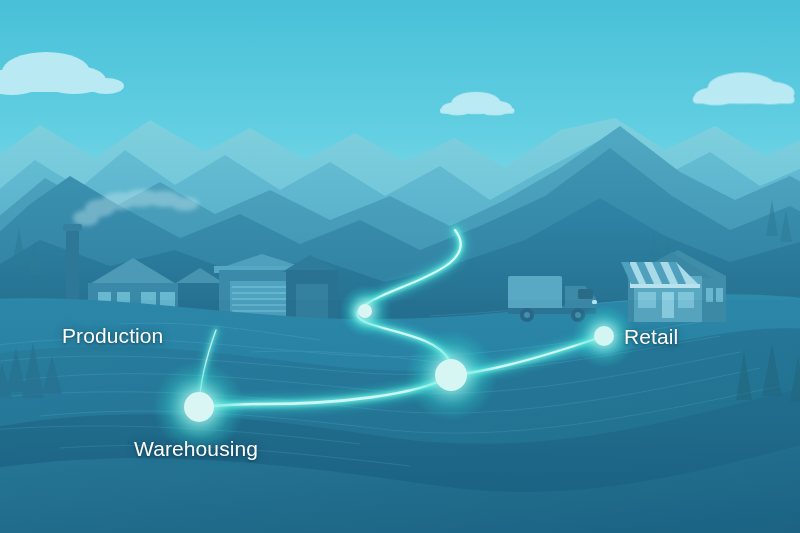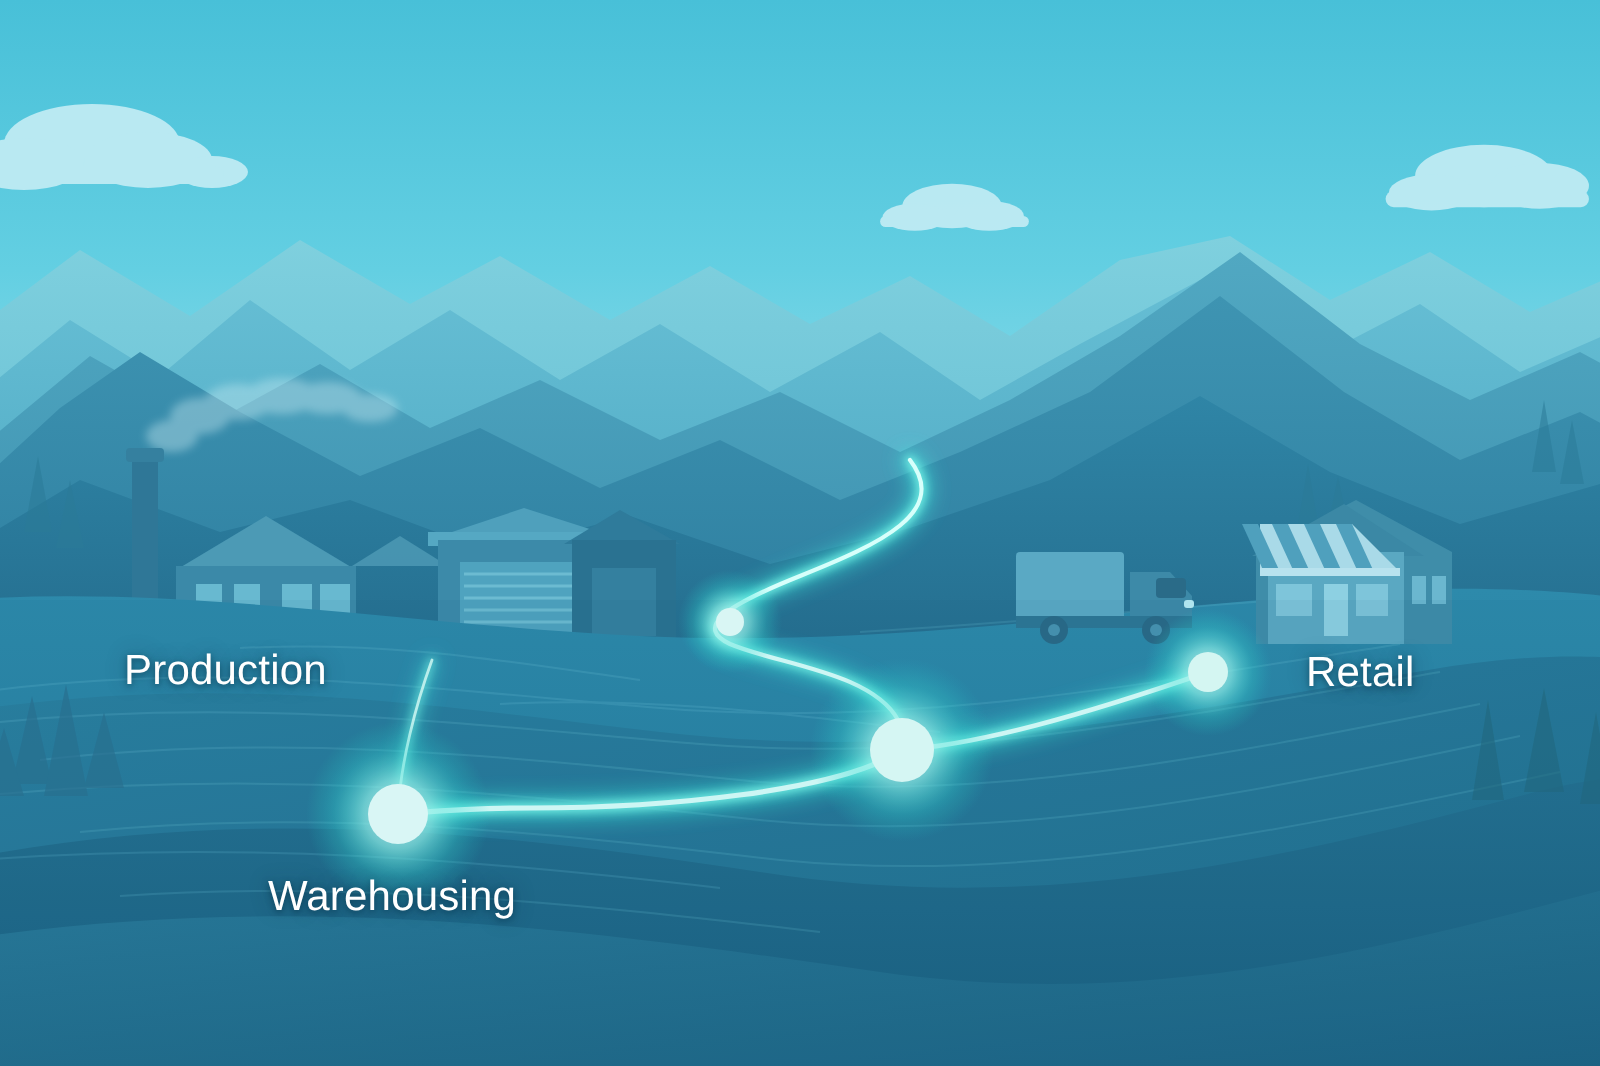--- a/index.html
+++ b/index.html
@@ -28,21 +28,21 @@
     font-family: "Liberation Sans", sans-serif;
     font-size: 21px;
     font-weight: 400;
     letter-spacing: 0.1px;
     text-shadow: 0 1px 3px rgba(6, 40, 58, 0.55), 0 0 10px rgba(6, 40, 58, 0.35);
     white-space: nowrap;
     pointer-events: none;
   }
   #label-production { left: 62px; top: 324px; }
   #label-warehousing { left: 134px; top: 437px; }
-  #label-retail { left: 653px; top: 325px; }
+  #label-retail { left: 624px; top: 325px; }
 </style>
 </head>
 <body>
 
 <div id="scene">
   <svg viewBox="0 0 800 533" xmlns="http://www.w3.org/2000/svg">
     <defs>
       <linearGradient id="skyGrad" x1="0" y1="0" x2="0" y2="1">
         <stop offset="0%" stop-color="#48c0d8"></stop>
         <stop offset="45%" stop-color="#63cfe2"></stop>

